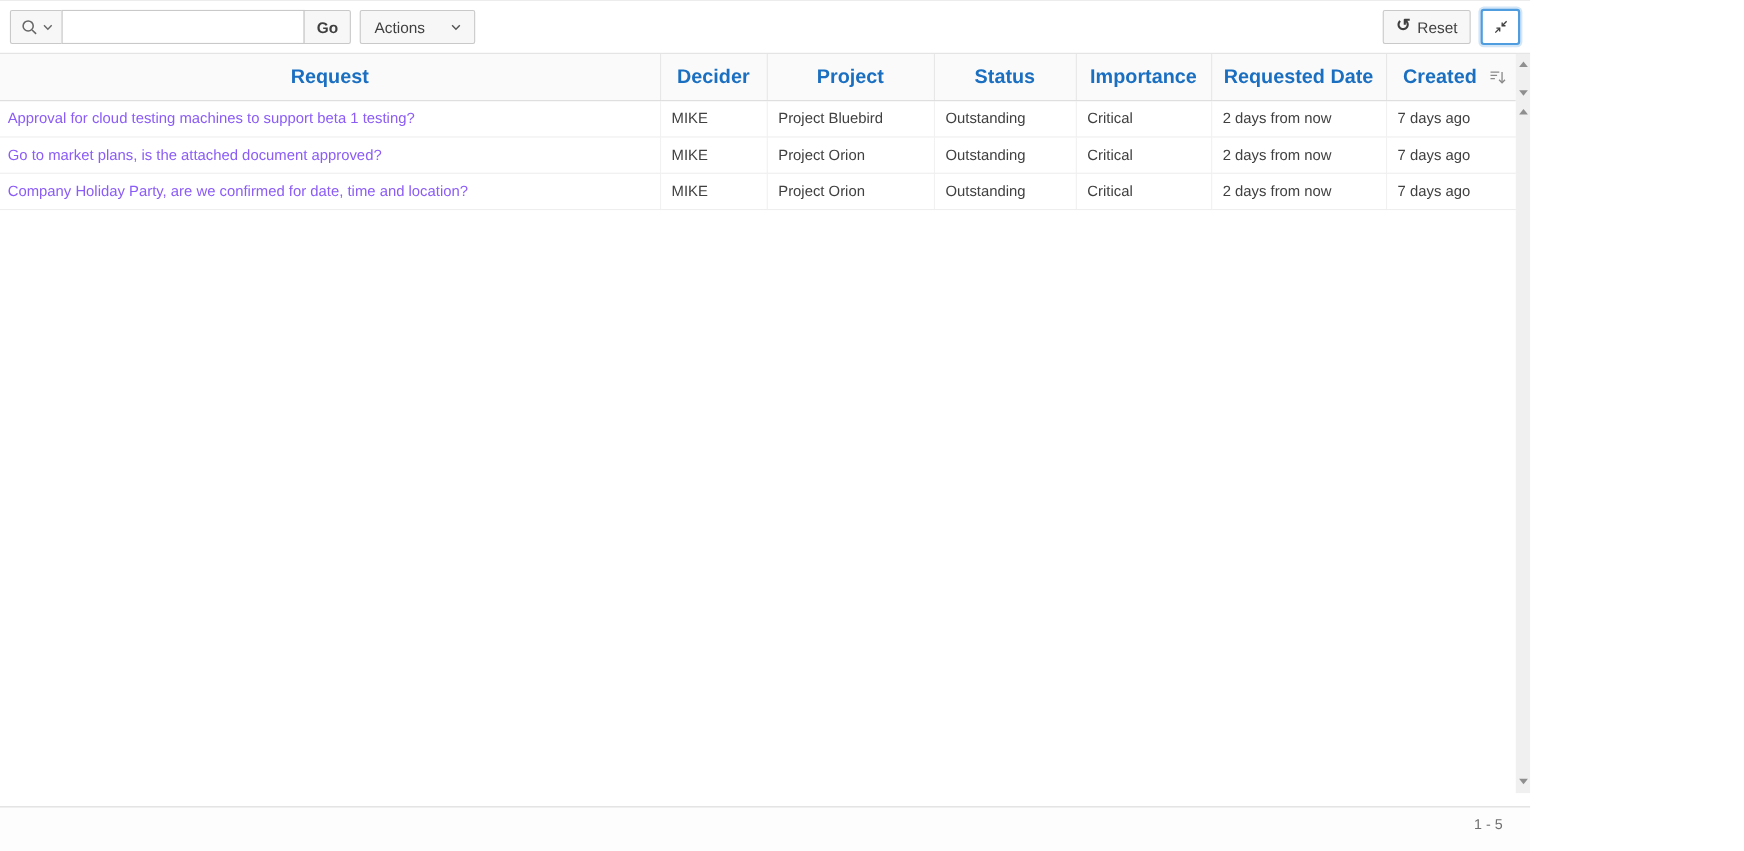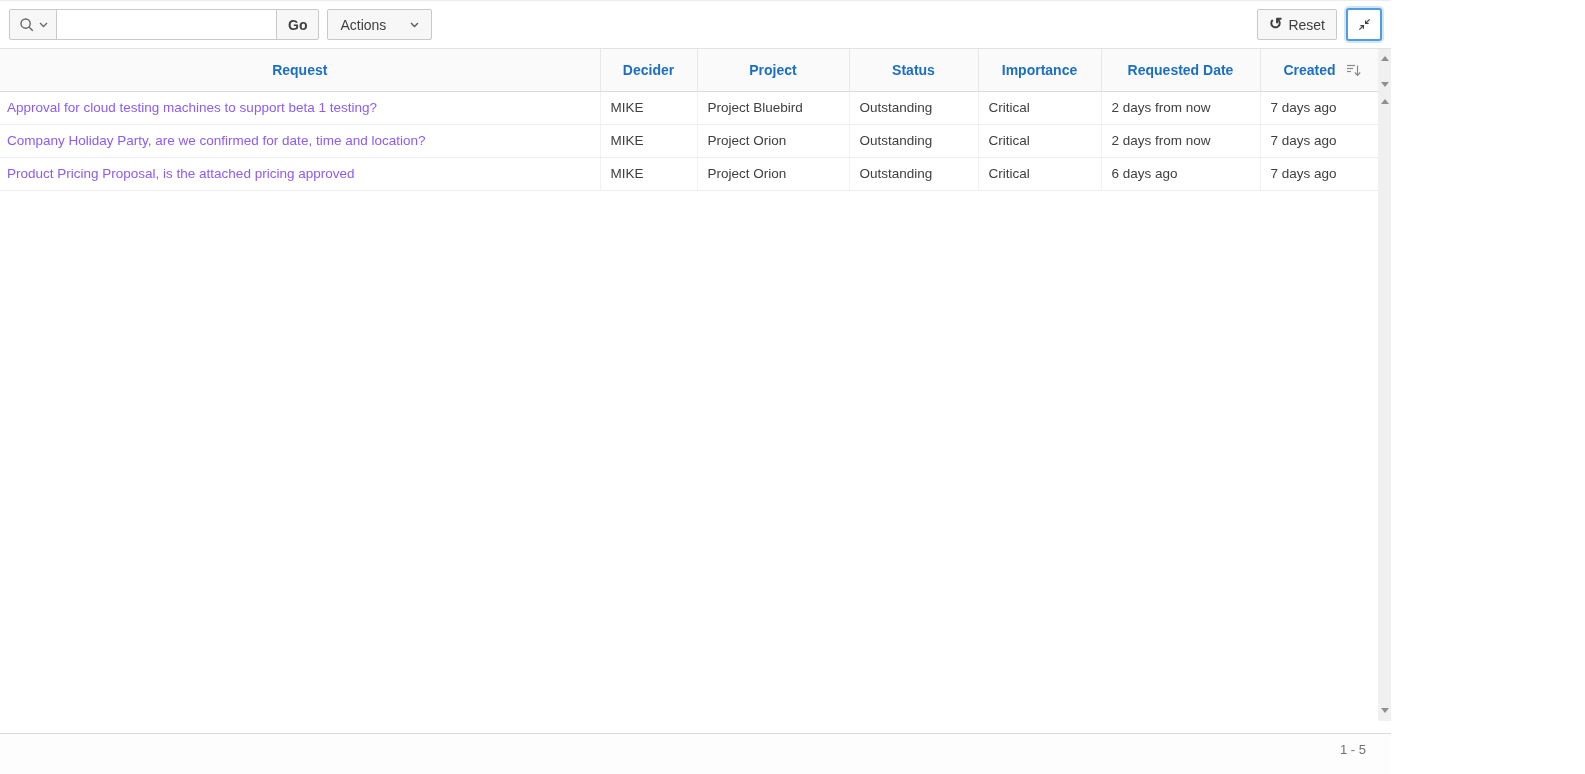--- a/index.html
+++ b/index.html
@@ -26,21 +26,21 @@
                   border-radius:3px; box-shadow:0 0 0 2px rgba(79,157,223,.25); }
   .chev { display:inline-block; }
 
   
   .grid-area { flex:1 1 auto; display:flex; min-height:0; }
   .table-wrap { flex:1 1 auto; overflow:hidden; }
   table { border-collapse:collapse; table-layout:fixed; width:100%; }
   col.c-request{width:600px} col.c-decider{width:97px} col.c-project{width:152px}
   col.c-status{width:129px} col.c-importance{width:123px} col.c-reqdate{width:159px}
   col.c-created{width:125px}
-  th { height:42px; background:#fafafa; color:#1b6fc1; font-size:14px; font-weight:bold;
+  th { height:42px; background:#fafafa; color:#1b6fc1; font-size:18px; font-weight:bold;
        text-align:center; border-bottom:1px solid #dcdcdc; border-right:1px solid #e7e7e7;
        cursor:pointer; white-space:nowrap; }
   th:last-child { border-right:none; }
   td { height:33px; padding:0 10px; font-size:13.5px; color:#404040; background:#fff;
        border-bottom:1px solid #eeeeee; border-right:1px solid #f1f1f1;
        white-space:nowrap; overflow:hidden; }
   td:first-child { padding-left:7px; }
   td:last-child { border-right:none; }
   td a { color:#8b5cf6; text-decoration:none; cursor:pointer; }
   .sort-icon { display:inline-block; vertical-align:-2px; margin-left:6px; }
@@ -154,39 +154,39 @@
               <td><a>Approval for cloud testing machines to support beta 1 testing?</a></td>
               <td>MIKE</td>
               <td>Project Bluebird</td>
               <td>Outstanding</td>
               <td>Critical</td>
               <td>2 days from now</td>
               <td>7 days ago</td>
               <td>-</td>
             </tr>
             <tr>
+              <td><a>Go to market plans, is the attached document approved?</a></td>
+              <td>MIKE</td>
+              <td>Project Orion</td>
+              <td>Outstanding</td>
+              <td>Critical</td>
+              <td>2 days from now</td>
+              <td>7 days ago</td>
+              <td>-</td>
+            </tr>
+            <tr>
               <td><a>Company Holiday Party, are we confirmed for date, time and location?</a></td>
               <td>MIKE</td>
               <td>Project Orion</td>
               <td>Outstanding</td>
               <td>Critical</td>
               <td>2 days from now</td>
               <td>7 days ago</td>
               <td>-</td>
             </tr>
-            <tr>
-              <td><a>Product Pricing Proposal, is the attached pricing approved</a></td>
-              <td>MIKE</td>
-              <td>Project Orion</td>
-              <td>Outstanding</td>
-              <td>Critical</td>
-              <td>6 days ago</td>
-              <td>7 days ago</td>
-              <td>-</td>
-            </tr>
           </tbody>
       </table>
     </div>
 
     <div class="vscroll">
       <div class="stub">
         <span class="arrow up"></span>
         <span class="arrow down"></span>
       </div>
       <div class="main">

